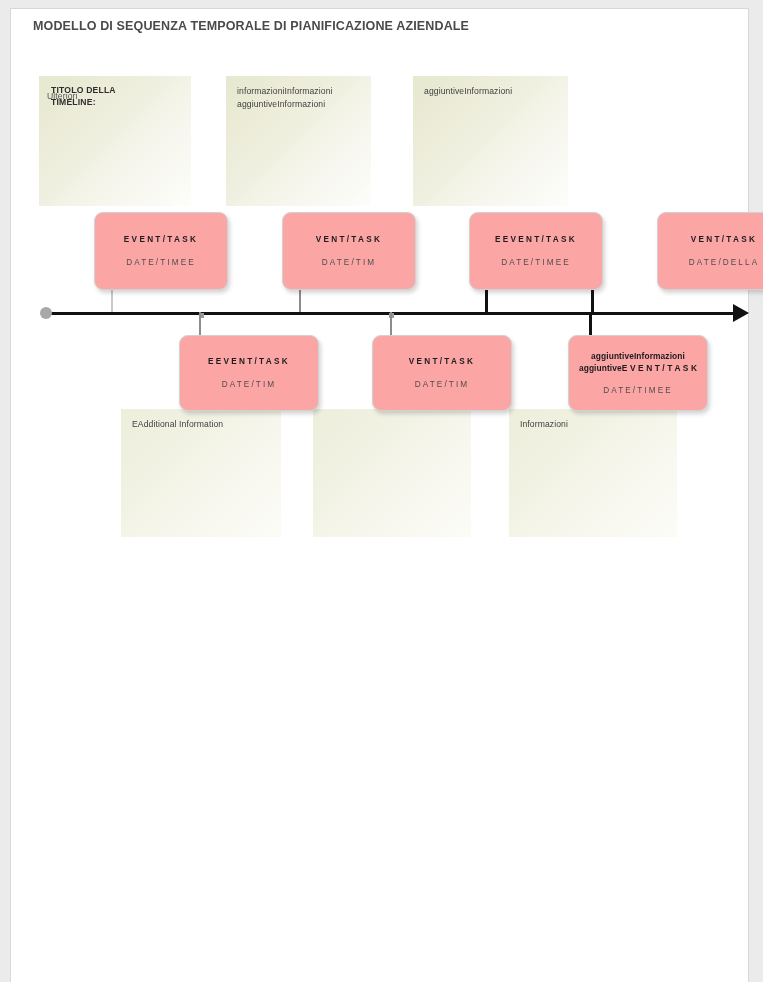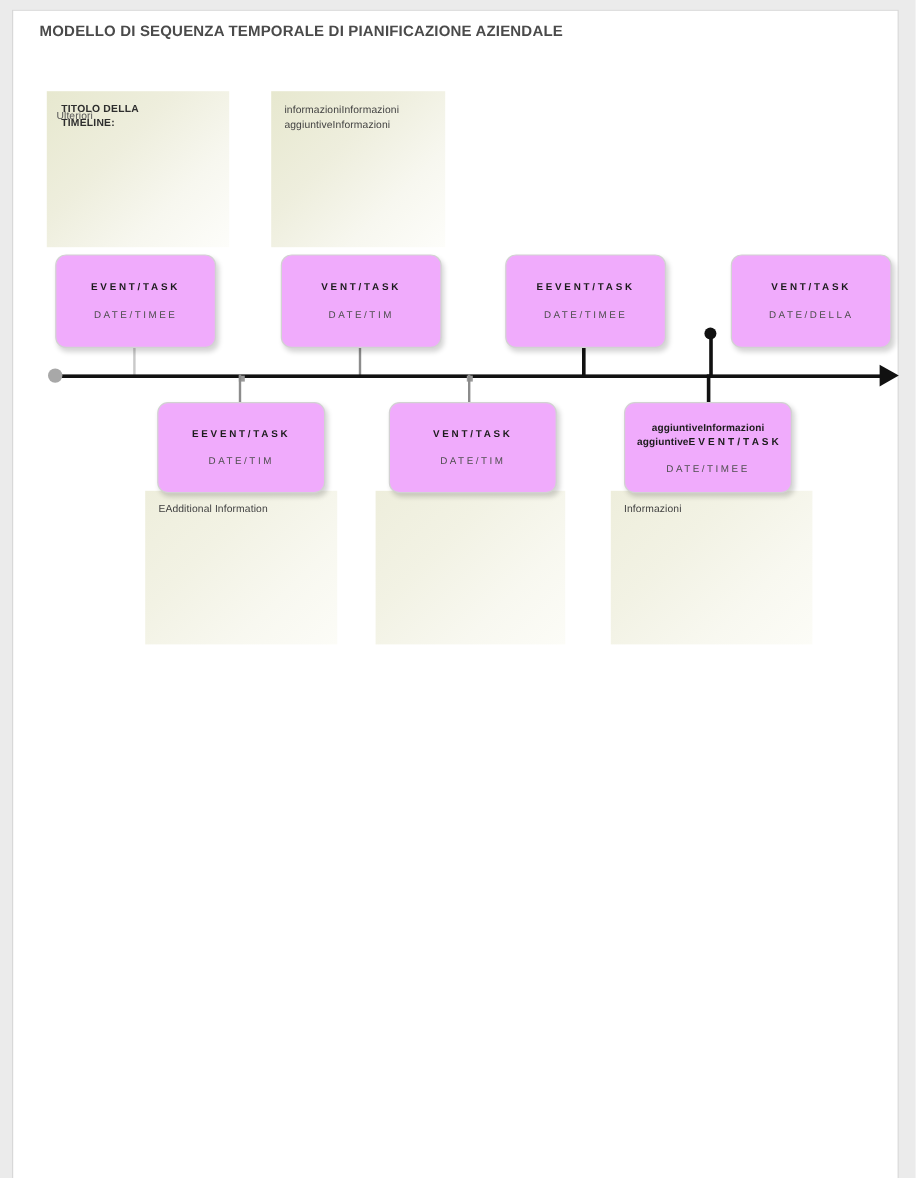--- a/index.html
+++ b/index.html
@@ -74,29 +74,30 @@
     font-size: 8.6px;
     font-weight: bold;
     color: #2e2e2e;
     line-height: 1.45;
     letter-spacing: 0.2px;
   }
 
   
   .card {
     position: absolute;
-    background: #f0abfc;
+    background: #fca5a5;
     border: 1px solid #d2d2d2;
     border-radius: 9px;
     box-shadow: 2px 3px 4px rgba(0,0,0,0.17);
     box-sizing: border-box;
     display: flex;
     flex-direction: column;
     align-items: center;
     justify-content: center;
+    margin-left: 48px;
   }
   .card-title {
     font-size: 8.2px;
     font-weight: bold;
     letter-spacing: 2.3px;
     color: #1c1c1c;
     text-align: center;
     line-height: 1.35;
     padding: 0 5px;
   }
@@ -170,20 +171,23 @@
 
   <div class="note note-top" style="left:28px; top:67px; width:152px; height:130px;">
     <div class="note-title-bold" style="width:105px;">TITOLO DELLA TIMELINE:</div>
     <div class="note-text-overlap">Ulteriori</div>
   </div>
 
   <div class="note note-top" style="left:215px; top:67px; width:145px; height:130px;">
     <div class="note-text">informazioniInformazioni aggiuntiveInformazioni</div>
   </div>
 
+  <div class="note note-top" style="left:402px; top:67px; width:155px; height:130px;">
+    <div class="note-text">aggiuntiveInformazioni</div>
+  </div>
 
 
   <div class="connector" style="left:100px; top:272px; width:2px; height:33px; background:#c9c9c9;"></div>
   <div class="conn-dot" style="left:96px; top:268px; width:9px; height:9px; background:#c9c9c9;"></div>
 
   <div class="connector" style="left:288px; top:272px; width:2px; height:33px; background:#8c8c8c;"></div>
   <div class="conn-dot" style="left:284px; top:268px; width:9px; height:9px; background:#8c8c8c;"></div>
 
   <div class="connector" style="left:474px; top:268px; width:3px; height:37px; background:#111111;"></div>
   <div class="conn-dot" style="left:470px; top:264px; width:10px; height:10px; background:#111111;"></div>

